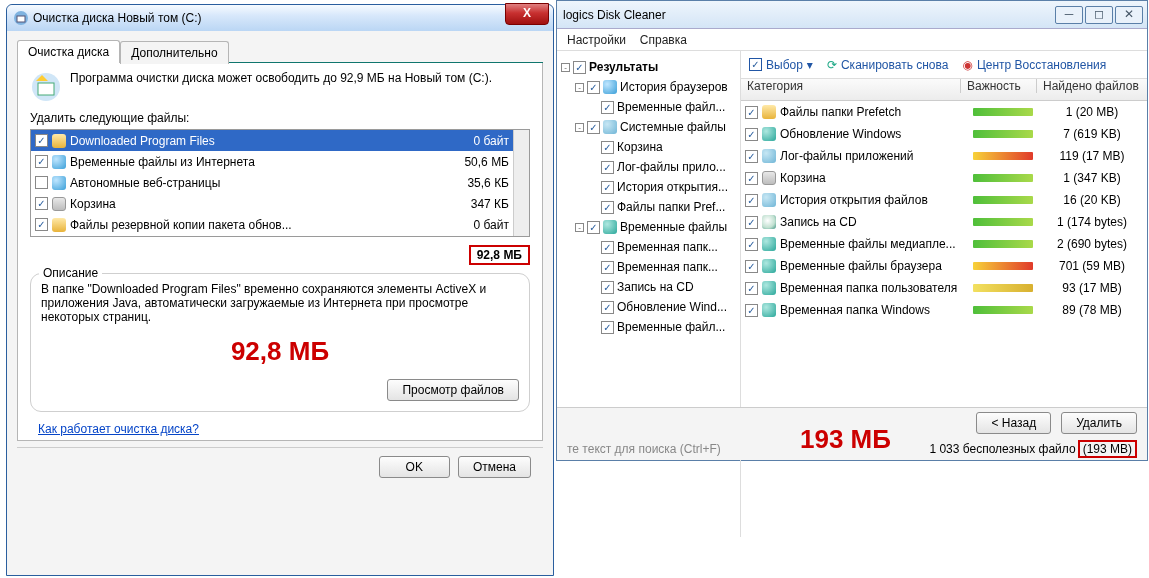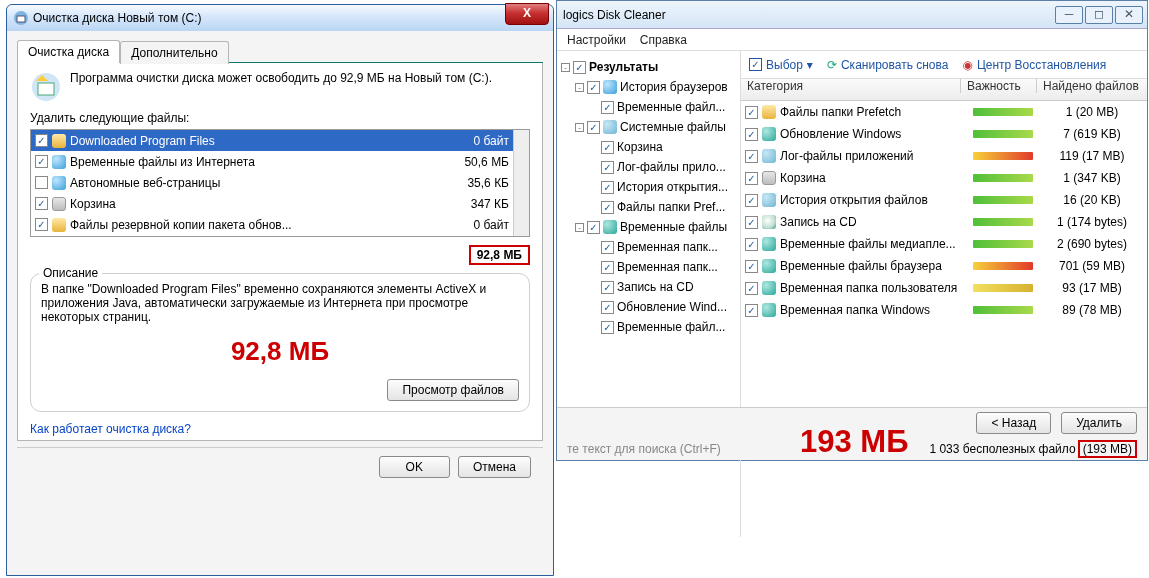--- a/index.html
+++ b/index.html
@@ -23,21 +23,21 @@
 .filebox .row.sel{background:#2f69c6;color:#fff}
 .filebox .row .sz{margin-left:auto;padding-right:16px}
 .filebox .sb{position:absolute;right:0;top:0;width:16px;height:100%;background:#eee;border-left:1px solid #ccc}
 .chk{width:13px;height:13px;border:1px solid #888;background:#fff;display:inline-flex;align-items:center;justify-content:center;font-size:10px;color:#2a5e9e}
 .totline{display:flex;margin:8px 0}
 .totline .v{margin-left:auto;border:2px solid #c00;padding:1px 6px;font-weight:bold}
 .group{border:1px solid #cfcfcf;border-radius:11px;padding:8px 10px 10px;position:relative;margin-top:4px}
 .group .gl{position:absolute;top:-8px;left:8px;background:#fff;padding:0 4px}
 .big{color:#c00;font-size:26px;font-weight:bold;text-align:center;margin:12px 0}
 .btn{background:linear-gradient(#fdfdfd,#e4e4e4);border:1px solid #8a8a8a;border-radius:3px;padding:3px 14px;cursor:pointer}
-.link{color:#0645c8;cursor:pointer;margin:10px 0 0;display:inline-block}
+.link{color:#0645c8;text-decoration:underline;cursor:pointer;margin:10px 8px 0;display:inline-block}
 .dlgbtns{display:flex;justify-content:flex-end;gap:8px;padding:8px 12px}
 .sep{border-top:1px solid #ccc;margin-top:6px}
 
 .w2{position:absolute;left:556px;top:0;width:592px;height:461px;border:1px solid #5a7fa8;background:#fff}
 .w2-titlebar{height:28px;background:linear-gradient(#eef5fc,#d4e5f6);display:flex;align-items:center;padding-left:6px;border-bottom:1px solid #aac}
 .w2-ctl{margin-left:auto;display:flex;gap:2px;padding-right:4px}
 .w2-ctl span{width:28px;height:18px;border:1px solid #5a7fa8;border-radius:2px;background:#e9f1fa;text-align:center;line-height:15px;color:#456}
 .menu{height:22px;display:flex;gap:14px;padding:4px 10px;border-bottom:1px solid #ddd;color:#222}
 .w2-body{display:flex;height:486px}
 .tree{width:184px;border-right:1px solid #ddd;padding:6px 4px;overflow:hidden}
@@ -62,21 +62,21 @@
 .rlist{overflow:auto}
 .rrow{display:flex;align-items:center;height:22px;padding-left:4px;gap:4px}
 .bar{width:60px;height:8px;border-radius:1px}
 .cnt{width:110px;text-align:center}
 .footer{position:absolute;left:0;right:0;bottom:0;border-top:1px solid #ccc;background:#f4f4f4}
 .footer .r1{height:30px;display:flex;align-items:center;justify-content:flex-end;gap:10px;padding:0 10px}
 .footer .r2{height:22px;display:flex;align-items:center;padding:0 10px}
 .footer .sr{color:#888}
 .footer .st{margin-left:auto;display:flex;align-items:center;gap:2px}
 .redbox{border:2px solid #c00;padding:0 3px}
-.big2{position:absolute;left:800px;top:424px;color:#c00;font-size:31px;font-weight:bold}
+.big2{position:absolute;left:800px;top:424px;color:#c00;font-size:26px;font-weight:bold}
 </style>
 </head>
 <body>
 
 <div class="w1">
  <div class="w1-titlebar">
   <svg class="ti" viewBox="0 0 16 16">
         <circle cx="8" cy="8" r="7" fill="#7fb3e0"></circle>
         <rect x="4" y="6" width="8" height="6" fill="#fff" stroke="#557"></rect>
       </svg>

